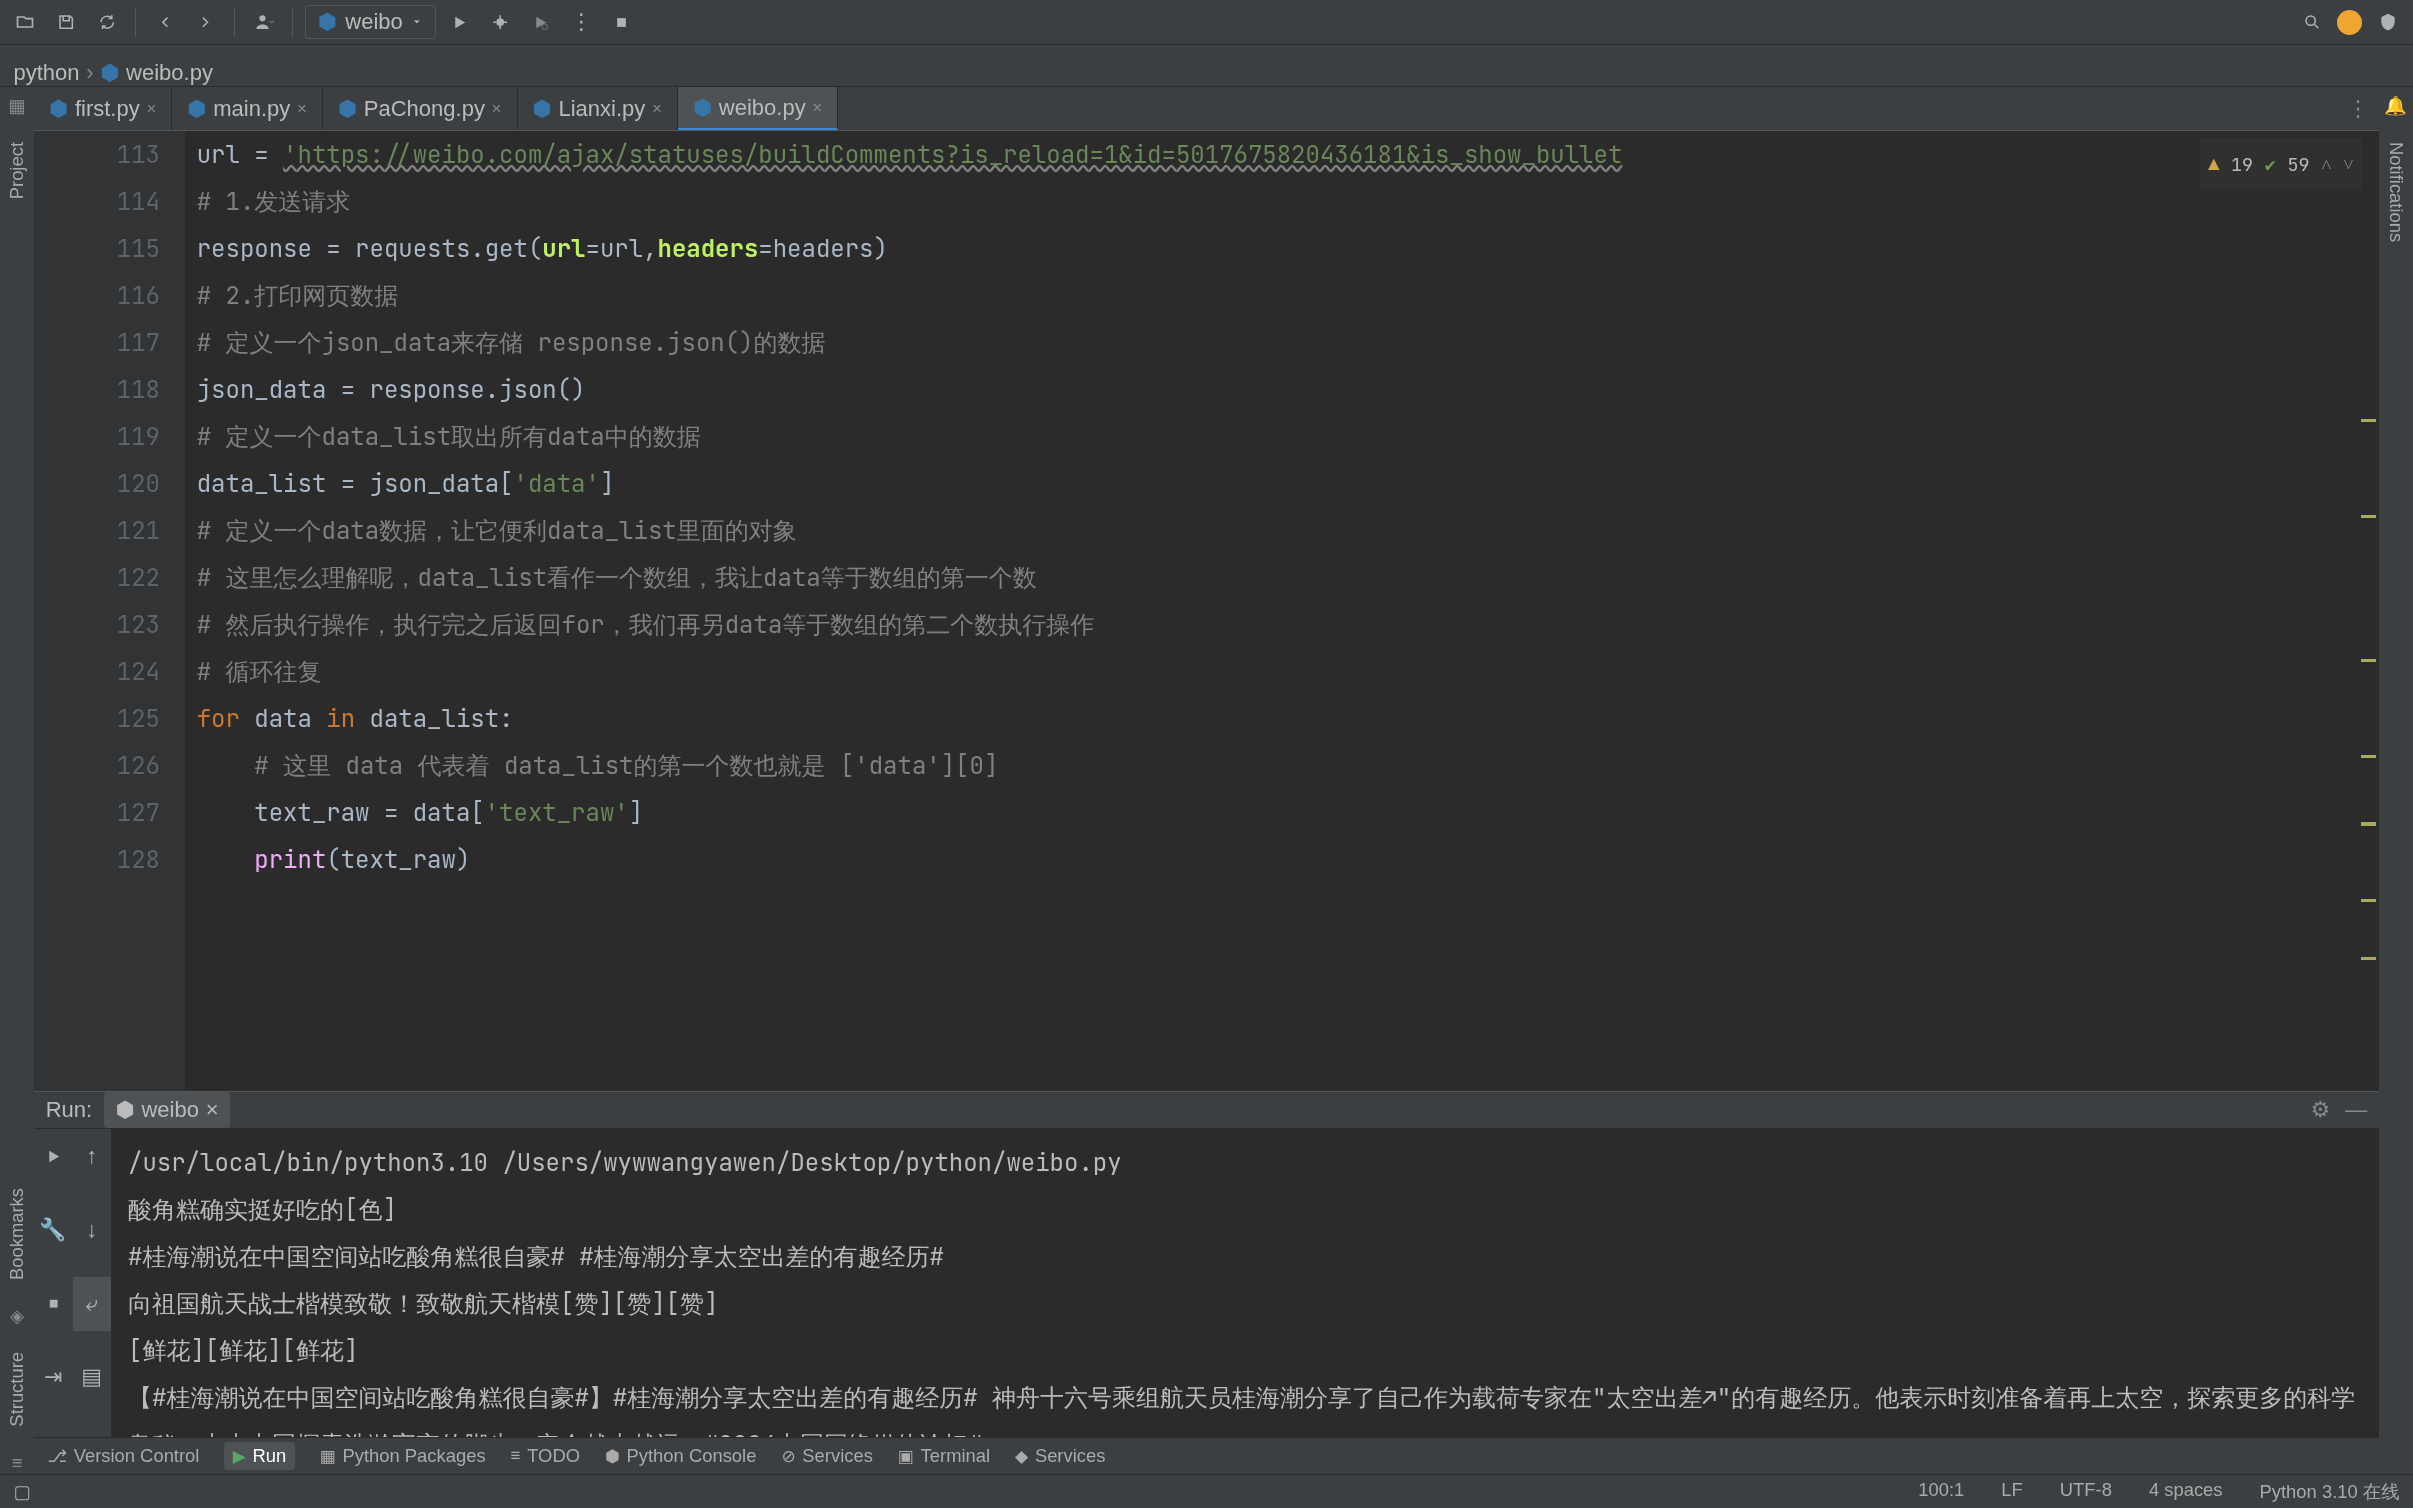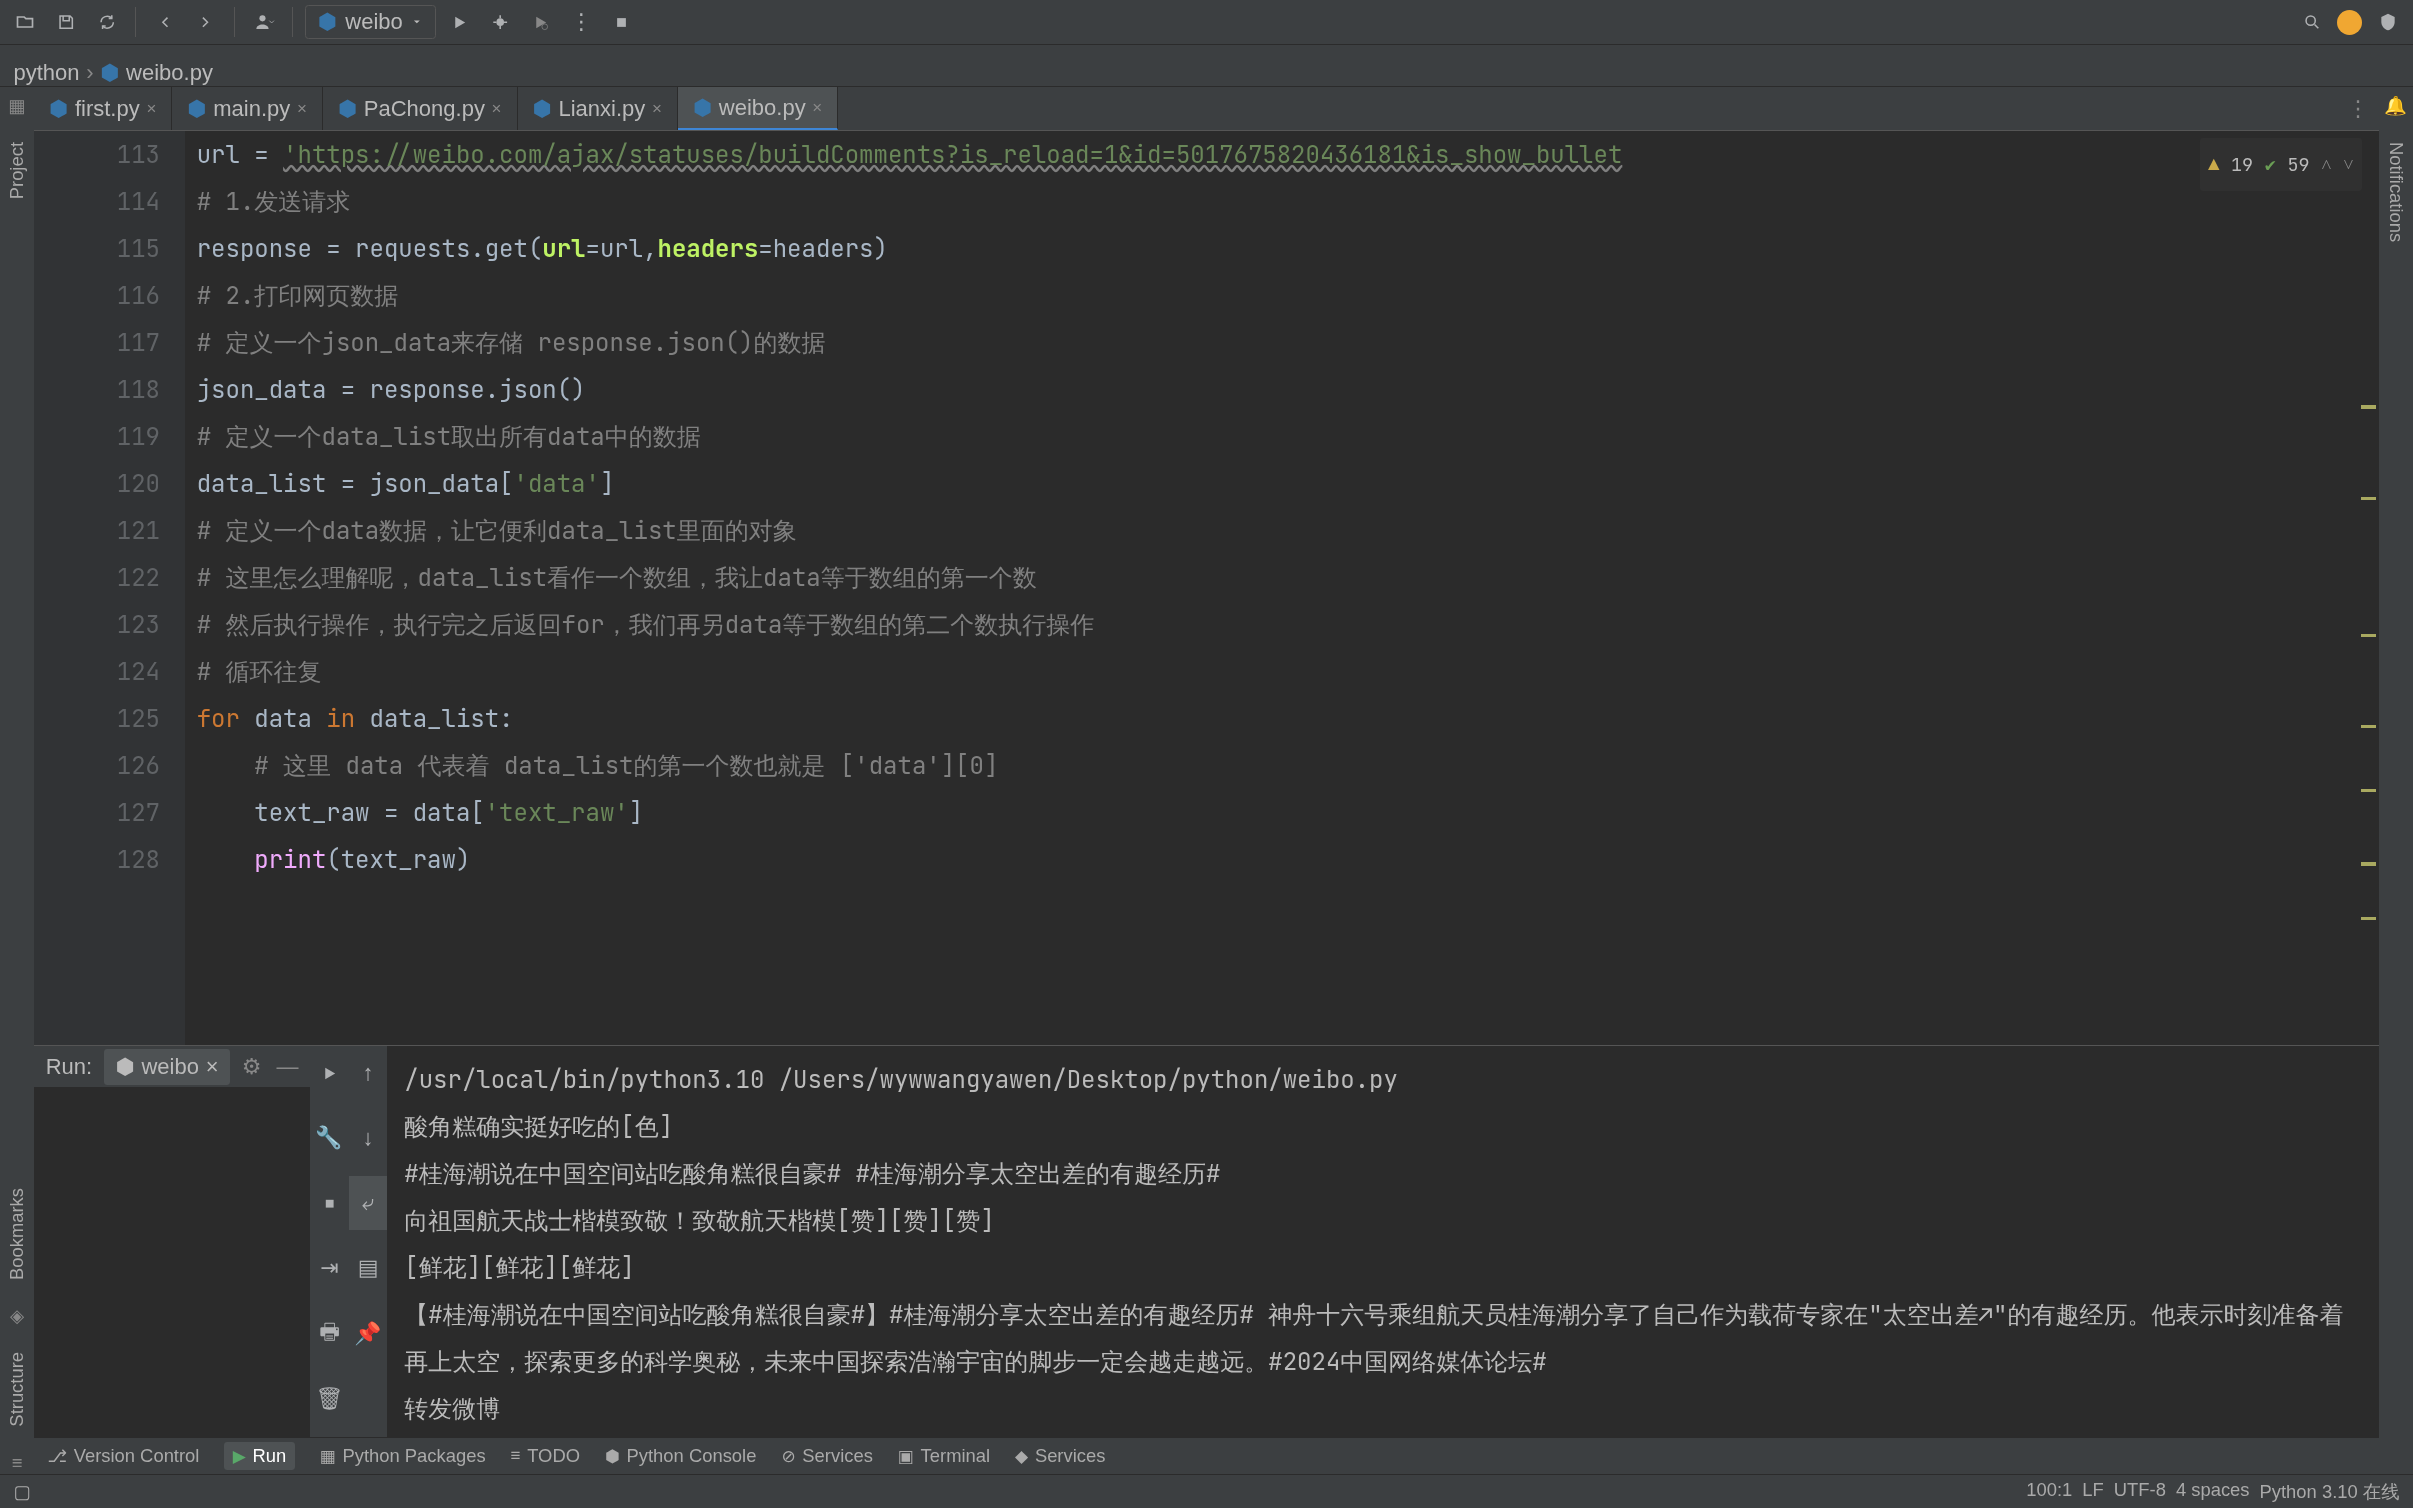--- a/index.html
+++ b/index.html
@@ -123,21 +123,21 @@
 .chev { color: #888; }
 
 
 .minimap {
   position: absolute; right: 0; top: 0; bottom: 0; width: 22px;
 }
 .minimap .mark { position: absolute; right: 3.4px; width: 15px; height: 3.4px; background: #a9a960; }
 
 
 .run-window {
-  height: 392px; display: flex; flex-direction: row;
+  height: 346px; display: flex; flex-direction: column;
   border-top: 1.7px solid #555;
   background: #2b2b2b;
 }
 .run-header {
   height: 42px; background: #3c3f41;
   display: flex; align-items: center; padding: 0 11.7px;
   border-bottom: 0.8px solid #2b2b2b; gap: 11.7px;
 }
 .run-header .label { color: #bbb; }
 .run-header .tabname {
@@ -175,21 +175,21 @@
 .bottom-tools .item.active { background: #4e5254; padding: 3.4px 8.4px; border-radius: 3.4px; color: #fff; }
 .bt-icon { font-size: 17px; }
 
 
 .status-bar {
   height: 34px; background: #3c3f41;
   display: flex; align-items: center; padding: 0 13.4px;
   border-top: 0.8px solid #2b2b2b;
   font-size: 18.4px; color: #aaa;
 }
-.status-bar .right { margin-left: auto; display: flex; gap: 10px; }
+.status-bar .right { margin-left: auto; display: flex; gap: 37px; }
 
 svg { display: block; }
 .play-green { color: #59a869; }
 .bug-green { color: #59a869; }
 .stop-gray { color: #666; }
 </style>
 </head>
 <body>
 
 <div class="main-layout">

